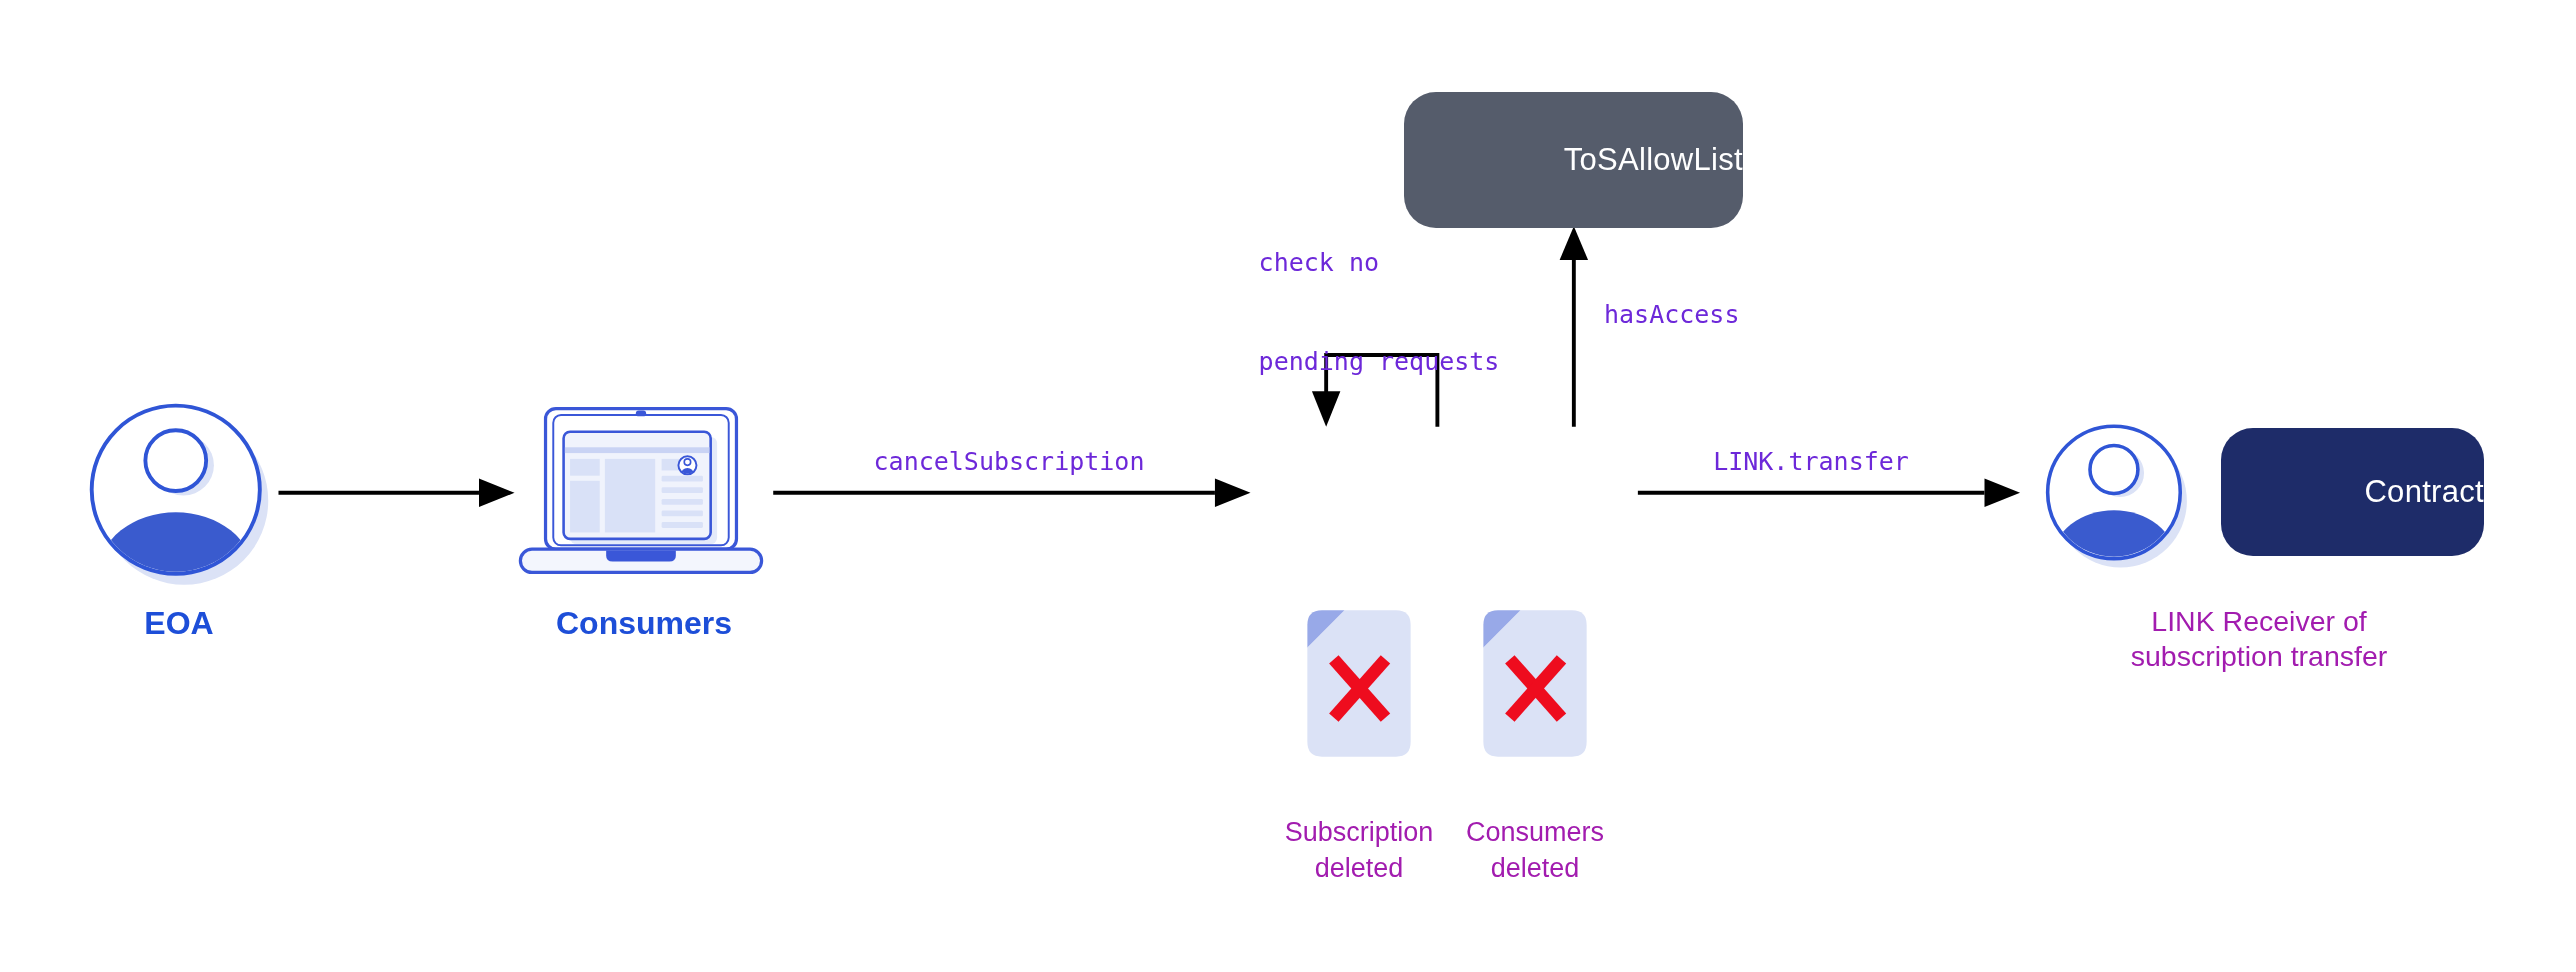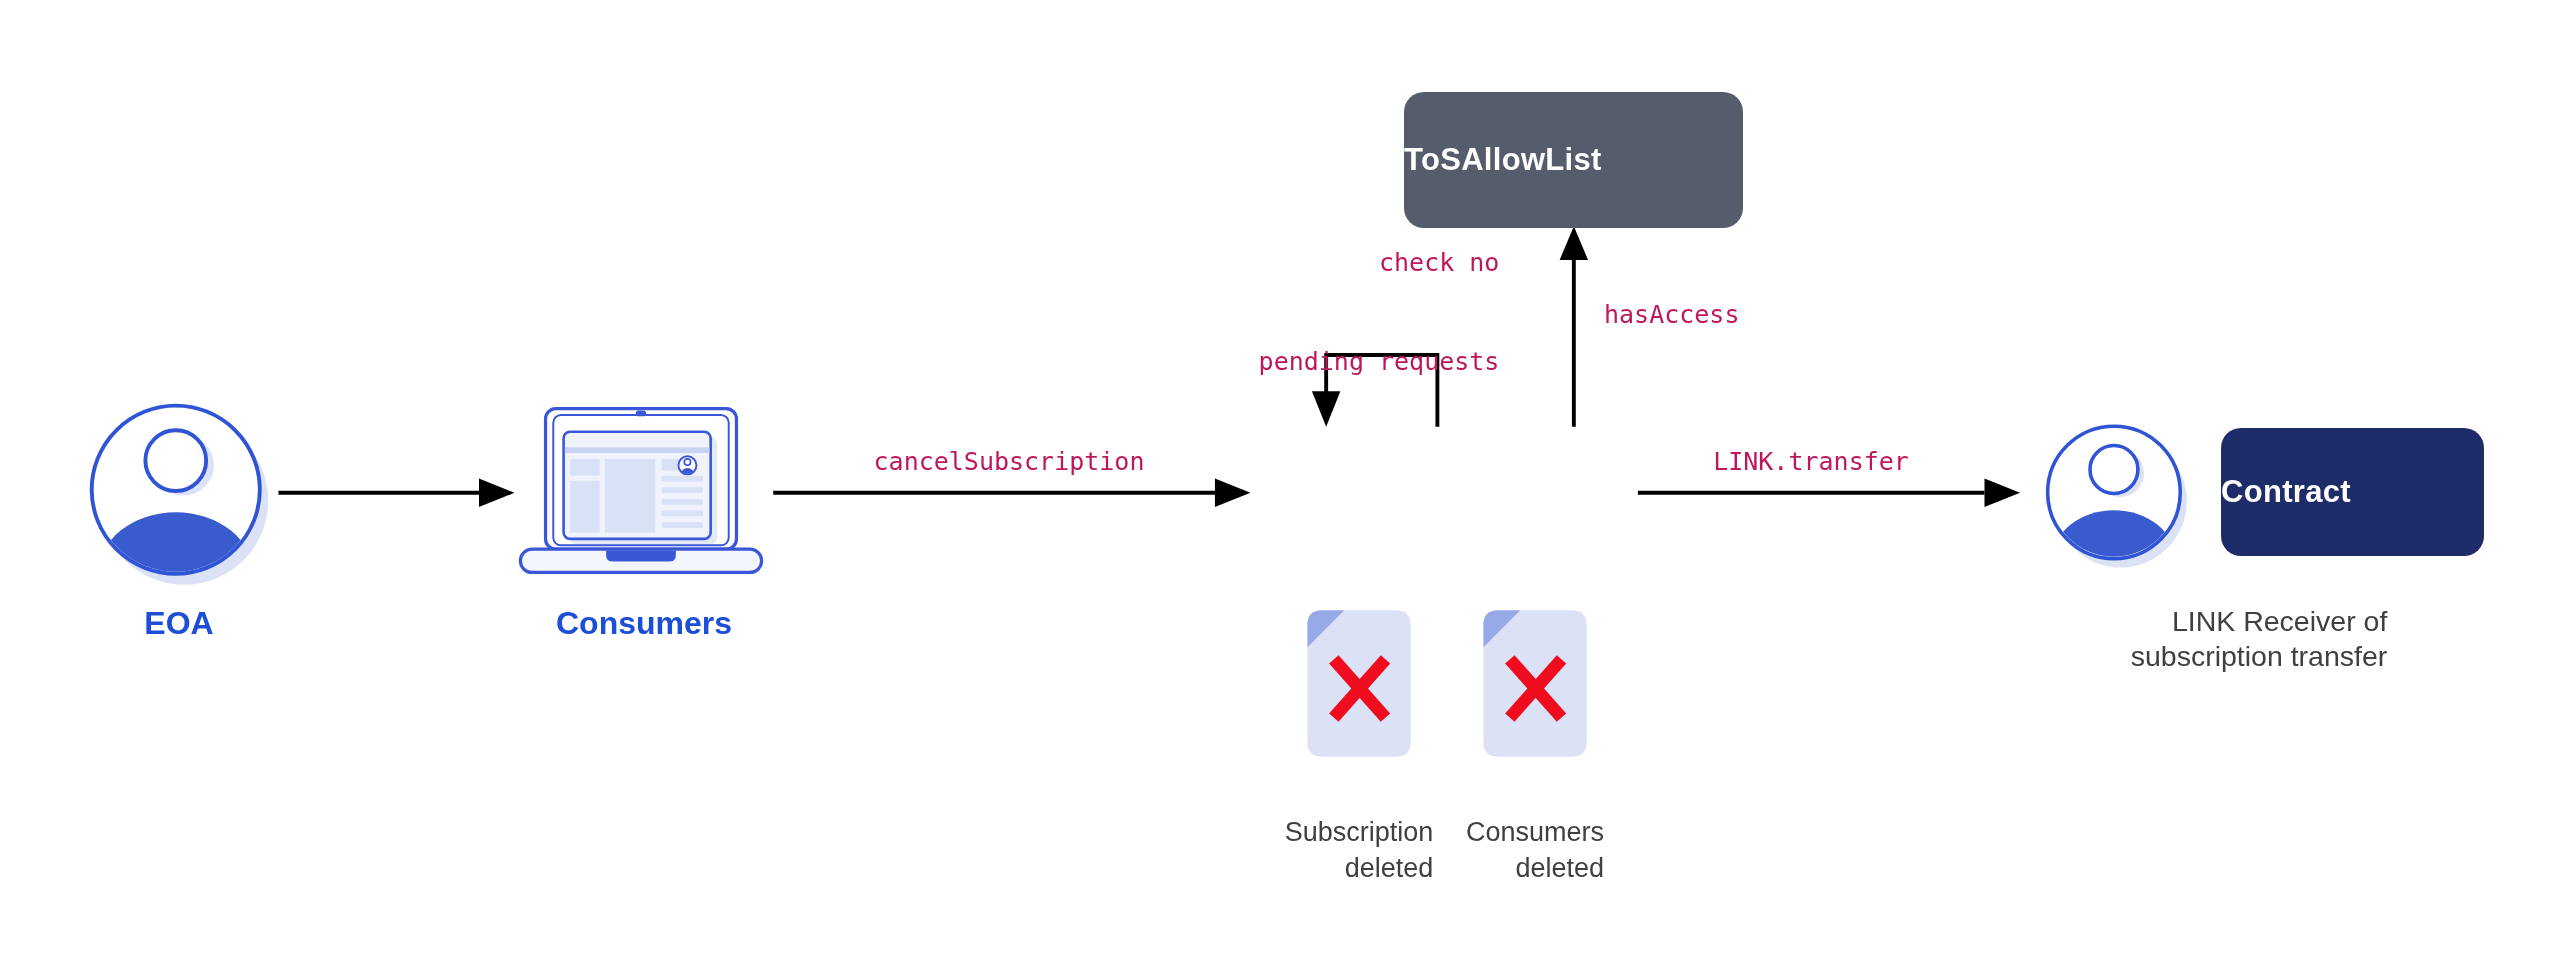--- a/index.html
+++ b/index.html
@@ -8,56 +8,56 @@
     width:2576px;height:972px;
     background:#ffffff;
     overflow:hidden;
     font-family:"Liberation Sans",sans-serif;
   }
   .abs{position:absolute;}
   svg{display:block;}
 
   .node-box{
     position:absolute;
-    border-radius:20px;
-    display:flex;align-items:center;justify-content:flex-start;
+    border-radius:32px;
+    display:flex;align-items:center;justify-content:flex-end;
     color:#ffffff;
-    font-weight:bold;
+    font-weight:normal;
     font-size:31px;
     letter-spacing:0.3px;
   }
   .box-slate{background:#555c6b;}
   .box-navy{background:#1e2c69;}
 
   .icon-caption{
     position:absolute;
     transform:translate(-50%,-50%);
     font-weight:bold;
     font-size:32px;
     color:#1d4ed8;
     white-space:nowrap;
     text-align:center;
   }
   .mono-label{
     position:absolute;
     font-family:"DejaVu Sans Mono",monospace;
     font-size:25px;
-    color:#be185d;
+    color:#6d28d9;
     white-space:pre;
-    text-align:right;
+    text-align:left;
   }
   .mono-center{transform:translate(-50%,-50%);}
   .mono-left{transform:translate(0,-50%);}
   .caption{
     position:absolute;
     transform:translate(-50%,0);
     font-size:27px;
     line-height:36px;
-    color:#404040;
-    text-align:right;
+    color:#a21caf;
+    text-align:center;
     white-space:nowrap;
   }
 </style>
 </head>
 <body>
 
 <div id="canvas">
 
   <svg class="abs" style="left:0;top:0;" width="2576" height="972" viewBox="0 0 3982 1503">
 

